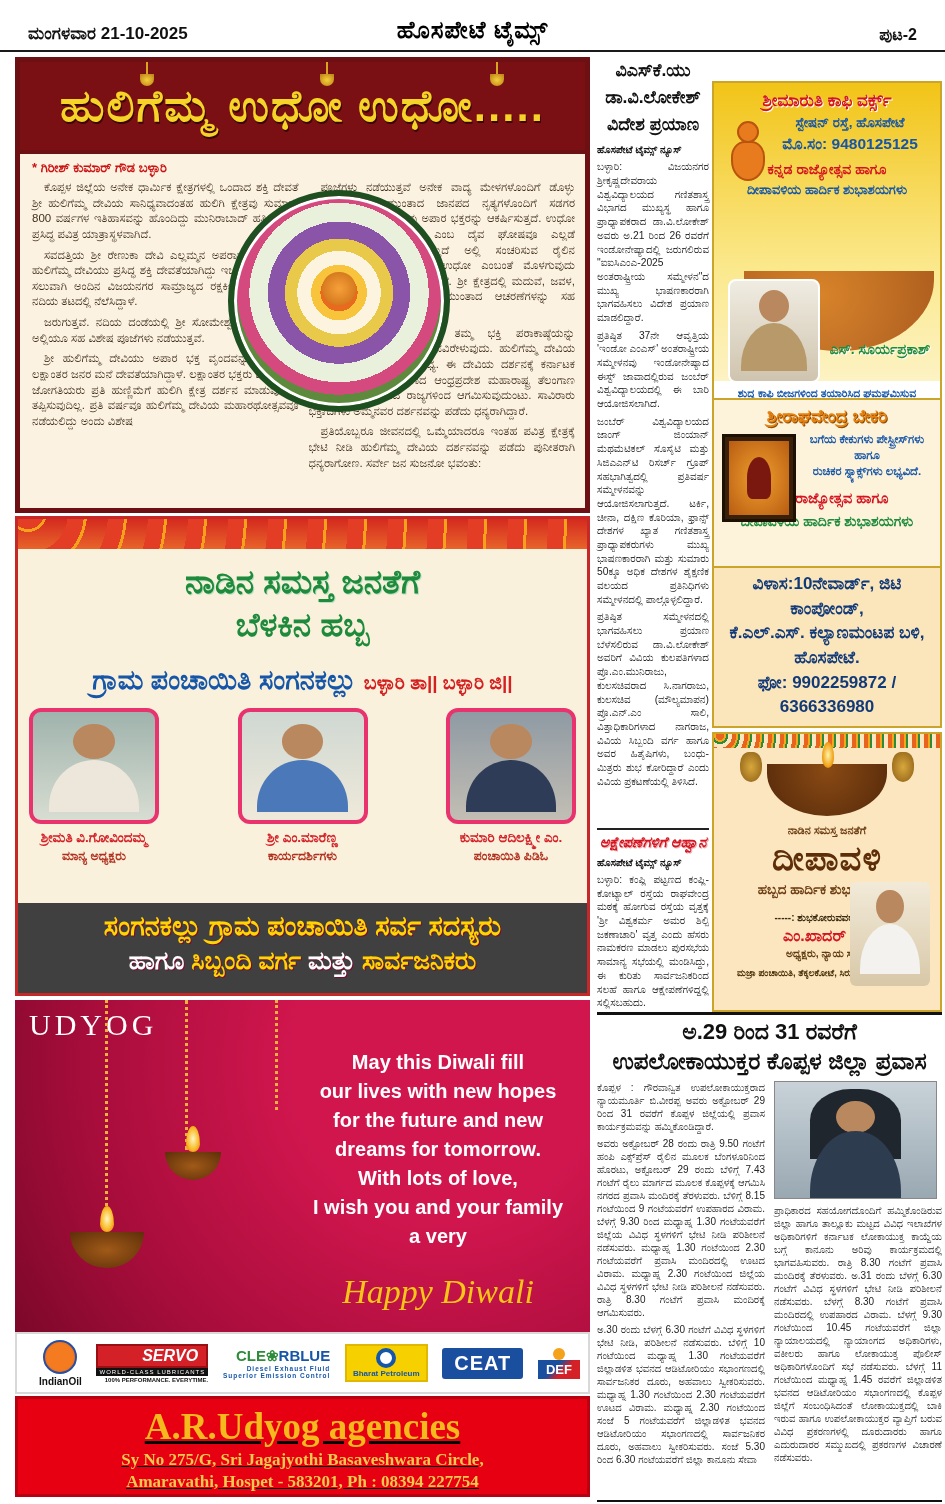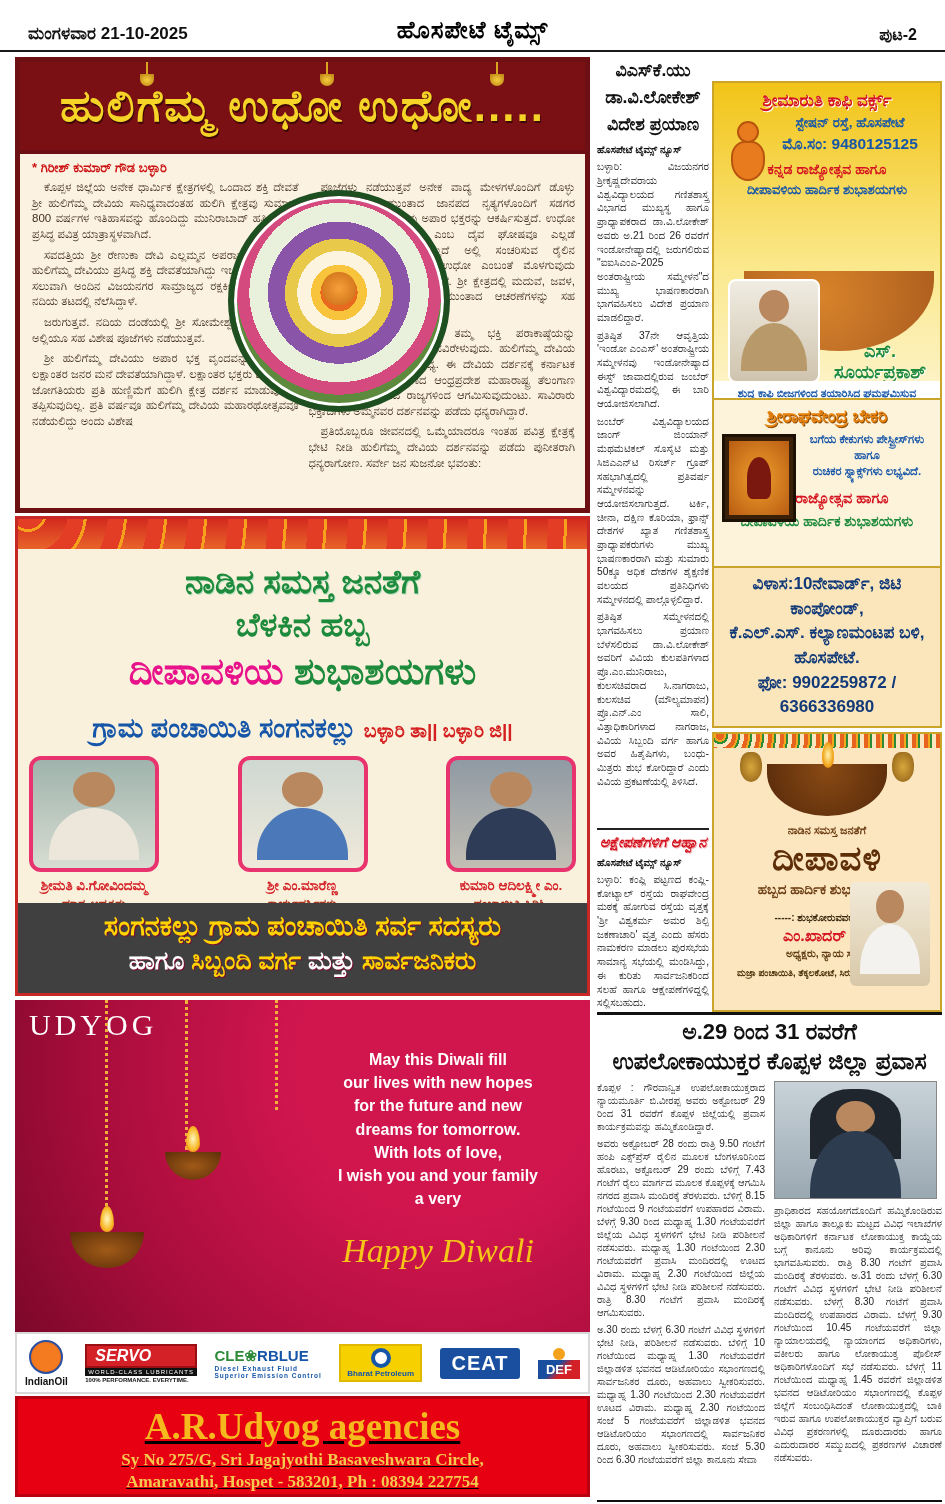--- a/index.html
+++ b/index.html
@@ -82,29 +82,29 @@
                font-size:30px; letter-spacing:4px; color:#fff; }
   .chain { position:absolute; top:0; width:0; border-left:3px dotted #f2b13c; height:120px; }
   .ch1 { left:90px; height:230px; } .ch2 { left:170px; height:150px; } .ch3 { left:260px; height:110px; }
   .diya { position:absolute; width:74px; height:36px; border-radius:0 0 74px 74px;
           background:radial-gradient(#a05a18,#5d2e08); }
   .diya::before { content:""; position:absolute; left:50%; top:-26px; transform:translateX(-50%);
                   width:14px; height:26px; border-radius:50% 50% 50% 50%/70% 70% 30% 30%;
                   background:radial-gradient(#fff6c0,#f7b824 60%,#e06010); }
   .d1 { left:55px; top:232px; } .d2 { left:150px; top:152px; width:56px; height:28px; }
   .udy-txt { position:absolute; left:280px; top:48px; width:286px; text-align:center; }
-  .udy-txt .ln { font-size:16px; font-weight:bold; line-height:1.45; }
+  .udy-txt .ln { font-size:20px; font-weight:bold; line-height:1.45; }
   .udy-script { margin-top:22px; font-family:"Liberation Serif", serif; font-style:italic;
                 font-size:34px; color:#f5c518; }
 
   
   .logos { position:absolute; left:15px; top:1332px; width:575px; height:62px; background:#fff;
            display:flex; align-items:center; justify-content:space-between; padding:0 8px;
            border:2px solid #d8d8d8; }
-  .lg { text-align:left; }
+  .lg { text-align:right;margin-left:14px; }
   .io-ball { width:34px; height:34px; border-radius:50%; margin:0 auto;
              background:radial-gradient(#f47b20 60%, #d45a10); border:2px solid #2a4fa0; }
   .io-name { font-size:10px; font-weight:bold; color:#111; margin-top:2px; }
   .servo-box { background:#d42027; color:#fff; font-style:italic; font-weight:bold; font-size:16px;
                padding:1px 8px; border:2px solid #9a0f14; }
   .servo-sub { background:#111; color:#fff; font-size:6px; padding:1px 3px; letter-spacing:1px; }
   .servo-tag { font-size:6px; color:#111; font-weight:bold; margin-top:1px; }
   .cb-name { font-size:15px; font-weight:bold; }
   .cb-name .g { color:#2e8b3a; } .cb-name .b { color:#1656a8; }
   .cb-sub { font-size:6.5px; color:#1656a8; font-weight:bold; letter-spacing:1px; }
@@ -151,21 +151,21 @@
   .mar-l1 { color:#d41420; font-weight:bold; font-size:14px; margin-top:8px; }
   .mar-l2 { color:#1656a8; font-weight:bold; font-size:13px; margin-top:4px; }
   .mar-bowl { position:absolute; left:30px; top:188px; width:190px; height:80px;
               border-radius:0 0 120px 120px / 0 0 90px 90px;
               background:radial-gradient(circle at 40% 30%, #d4781e, #a34c10); opacity:.9; }
   .mar-photo { position:absolute; left:14px; top:196px; width:92px; height:104px;
                border-radius:8px; overflow:hidden; border:2px solid #fff;
                background:linear-gradient(#f0ece2,#cfc4ae); }
   .mar-photo .ph-body { background:#b89a6a; }
   .mar-person { position:absolute; left:106px; top:258px; width:120px; color:#1d8a3c;
-                font-weight:bold; font-size:18px; text-shadow:1px 1px 0 #fff; }
+                font-weight:bold; font-size:14px; text-shadow:1px 1px 0 #fff; }
   .mar-tag { position:absolute; left:0; bottom:0; width:100%; background:#fff; padding:5px 4px 7px;
              color:#1656a8; font-weight:bold; font-size:10.8px; line-height:1.4; }
 
   .ad-bak { position:absolute; left:712px; top:398px; width:230px; height:330px;
             border:2px solid #caa52a; background:#fdf2da; overflow:hidden; text-align:center; }
   .bak-title { color:#e8820e; font-weight:bold; font-size:17.5px; margin-top:6px;
                text-shadow:1px 1px 0 #8a4b06; }
   .bak-frame { position:absolute; left:8px; top:34px; width:74px; height:88px; background:#3a2008;
                border:3px solid #1d1004; padding:4px; }
   .bak-frame .inner { width:100%; height:100%; background:radial-gradient(#f0a02e,#b85c12); position:relative; }
@@ -266,24 +266,20 @@
         </div>
       </div>
     </div>
     <div class="deity"></div>
   </div>
 
   <div class="ad-pan">
     <div class="pan-curtain"></div>
     <div class="pan-line pan-l1">ನಾಡಿನ ಸಮಸ್ತ ಜನತೆಗೆ</div>
     <div class="pan-line pan-l2">ಬೆಳಕಿನ ಹಬ್ಬ</div>
-    <div class="pan-line pan-l3">
-      <span class="pink">ದೀಪಾವಳಿಯ</span>
-      <span class="green">ಶುಭಾಶಯಗಳು</span>
-    </div>
     <div class="pan-line pan-org">
       <span class="blue">ಗ್ರಾಮ ಪಂಚಾಯಿತಿ ಸಂಗನಕಲ್ಲು</span>
       <span class="red">ಬಳ್ಳಾರಿ ತಾ|| ಬಳ್ಳಾರಿ ಜಿ||</span>
     </div>
     <div class="pan-photos">
       <div class="pan-card">
         <div class="photo m1">
             <div class="ph-head"></div>
             <div class="ph-body"></div>
           </div>
@@ -368,21 +364,21 @@
   <div class="agency">
     <div class="nm">A.R.Udyog agencies</div>
     <div class="ad">Sy No 275/G, Sri Jagajyothi Basaveshwara Circle,</div>
     <div class="ad">Amaravathi, Hospet - 583201, Ph : 08394 227754</div>
   </div>
 
   <div class="midcol">
     <div class="vsk-hl">ವಿಎಸ್‌ಕೆ.ಯು ಡಾ.ವಿ.ಲೋಕೇಶ್ ವಿದೇಶ ಪ್ರಯಾಣ</div>
     <div class="dateline">ಹೊಸಪೇಟೆ ಟೈಮ್ಸ್ ನ್ಯೂಸ್</div>
     <p>ಬಳ್ಳಾರಿ: ವಿಜಯನಗರ ಶ್ರೀಕೃಷ್ಣದೇವರಾಯ ವಿಶ್ವವಿದ್ಯಾಲಯದ ಗಣಿತಶಾಸ್ತ್ರ ವಿಭಾಗದ ಮುಖ್ಯಸ್ಥ ಹಾಗೂ ಪ್ರಾಧ್ಯಾಪಕರಾದ ಡಾ.ವಿ.ಲೋಕೇಶ್ ಅವರು ಅ.21 ರಿಂದ 26 ರವರೆಗೆ ಇಂಡೋನೇಷ್ಯಾದಲ್ಲಿ ಜರುಗಲಿರುವ "ಐಐಸಿಎಂಎ-2025 ಅಂತರಾಷ್ಟ್ರೀಯ ಸಮ್ಮೇಳನ"ದ ಮುಖ್ಯ ಭಾಷಣಕಾರರಾಗಿ ಭಾಗವಹಿಸಲು ವಿದೇಶ ಪ್ರಯಾಣ ಮಾಡಲಿದ್ದಾರೆ.</p>
-    <p>ಪ್ರತಿಷ್ಠಿತ 37ನೇ ಆವೃತ್ತಿಯ 'ಇಂಡೋ ಎಂಎಸ್' ಅಂತರಾಷ್ಟ್ರೀಯ ಸಮ್ಮೇಳನವು ಇಂಡೋನೇಷ್ಯಾದ ಈಸ್ಟ್ ಜಾವಾದಲ್ಲಿರುವ ಜಂಬೆರ್ ವಿಶ್ವವಿದ್ಯಾರಮದಲ್ಲಿ ಈ ಬಾರಿ ಆಯೋಜಿಸಲಾಗಿದೆ.</p>
+    <p>ಪ್ರತಿಷ್ಠಿತ 37ನೇ ಆವೃತ್ತಿಯ 'ಇಂಡೋ ಎಂಎಸ್' ಅಂತರಾಷ್ಟ್ರೀಯ ಸಮ್ಮೇಳನವು ಇಂಡೋನೇಷ್ಯಾದ ಈಸ್ಟ್ ಜಾವಾದಲ್ಲಿರುವ ಜಂಬೆರ್ ವಿಶ್ವವಿದ್ಯಾಲಯದಲ್ಲಿ ಈ ಬಾರಿ ಆಯೋಜಿಸಲಾಗಿದೆ.</p>
     <p>ಜಂಬೆರ್ ವಿಶ್ವವಿದ್ಯಾಲಯದ ಜಾಂಗ್ ಜಿಂಯಾನ್ ಮೆಥಮೆಟಿಕಲ್ ಸೊಸೈಟಿ ಮತ್ತು ಸಿಜಿಎಎನ್‌ಟಿ ರಿಸರ್ಚ್ ಗ್ರೂಪ್ ಸಹಭಾಗಿತ್ವದಲ್ಲಿ ಪ್ರತಿವರ್ಷ ಸಮ್ಮೇಳನವನ್ನು ಆಯೋಜಿಸಲಾಗುತ್ತದೆ. ಟರ್ಕಿ, ಚೀನಾ, ದಕ್ಷಿಣ ಕೊರಿಯಾ, ಫ್ರಾನ್ಸ್ ದೇಶಗಳ ಖ್ಯಾತ ಗಣಿತಶಾಸ್ತ್ರ ಪ್ರಾಧ್ಯಾಪಕರುಗಳು ಮುಖ್ಯ ಭಾಷಣಕಾರರಾಗಿ ಮತ್ತು ಸುಮಾರು 50ಕ್ಕೂ ಅಧಿಕ ದೇಶಗಳ ಶೈಕ್ಷಣಿಕ ವಲಯದ ಪ್ರತಿನಿಧಿಗಳು ಸಮ್ಮೇಳನದಲ್ಲಿ ಪಾಲ್ಗೊಳ್ಳಲಿದ್ದಾರೆ.</p>
     <p>ಪ್ರತಿಷ್ಠಿತ ಸಮ್ಮೇಳನದಲ್ಲಿ ಭಾಗವಹಿಸಲು ಪ್ರಯಾಣ ಬೆಳೆಸಲಿರುವ ಡಾ.ವಿ.ಲೋಕೇಶ್ ಅವರಿಗೆ ವಿವಿಯ ಕುಲಪತಿಗಳಾದ ಪ್ರೊ.ಎಂ.ಮುನಿರಾಜು, ಕುಲಸಚಿವರಾದ ಸಿ.ನಾಗರಾಜು, ಕುಲಸಚಿವ (ಮೌಲ್ಯಮಾಪನ) ಪ್ರೊ.ಎನ್.ಎಂ ಸಾಲಿ, ವಿತ್ತಾಧಿಕಾರಿಗಳಾದ ನಾಗರಾಜ, ವಿವಿಯ ಸಿಬ್ಬಂದಿ ವರ್ಗ ಹಾಗೂ ಅವರ ಹಿತೈಷಿಗಳು, ಬಂಧು-ಮಿತ್ರರು ಶುಭ ಕೋರಿದ್ದಾರೆ ಎಂದು ವಿವಿಯ ಪ್ರಕಟಣೆಯಲ್ಲಿ ತಿಳಿಸಿದೆ.</p>
   </div>
 
   <div class="obj">
     <div class="obj-hl">ಅಕ್ಷೇಪಣೆಗಳಿಗೆ ಆಹ್ವಾನ</div>
     <div class="dateline">ಹೊಸಪೇಟೆ ಟೈಮ್ಸ್ ನ್ಯೂಸ್</div>
     <p>ಬಳ್ಳಾರಿ: ಕಂಪ್ಲಿ ಪಟ್ಟಣದ ಕಂಪ್ಲಿ-ಕೋಟ್ಯಾಲ್ ರಸ್ತೆಯ ರಾಘವೇಂದ್ರ ಮಠಕ್ಕೆ ಹೋಗುವ ರಸ್ತೆಯ ವೃತ್ತಕ್ಕೆ 'ಶ್ರೀ ವಿಶ್ವಕರ್ಮ ಅಮರ ಶಿಲ್ಪಿ ಜಕಣಾಚಾರಿ' ವೃತ್ತ ಎಂದು ಹೆಸರು ನಾಮಕರಣ ಮಾಡಲು ಪುರಸಭೆಯ ಸಾಮಾನ್ಯ ಸಭೆಯಲ್ಲಿ ಮಂಡಿಸಿದ್ದು, ಈ ಕುರಿತು ಸಾರ್ವಜನಿಕರಿಂದ ಸಲಹೆ ಹಾಗೂ ಆಕ್ಷೇಪಣೆಗಳಿದ್ದಲ್ಲಿ ಸಲ್ಲಿಸಬಹುದು.</p>
   </div>
 

